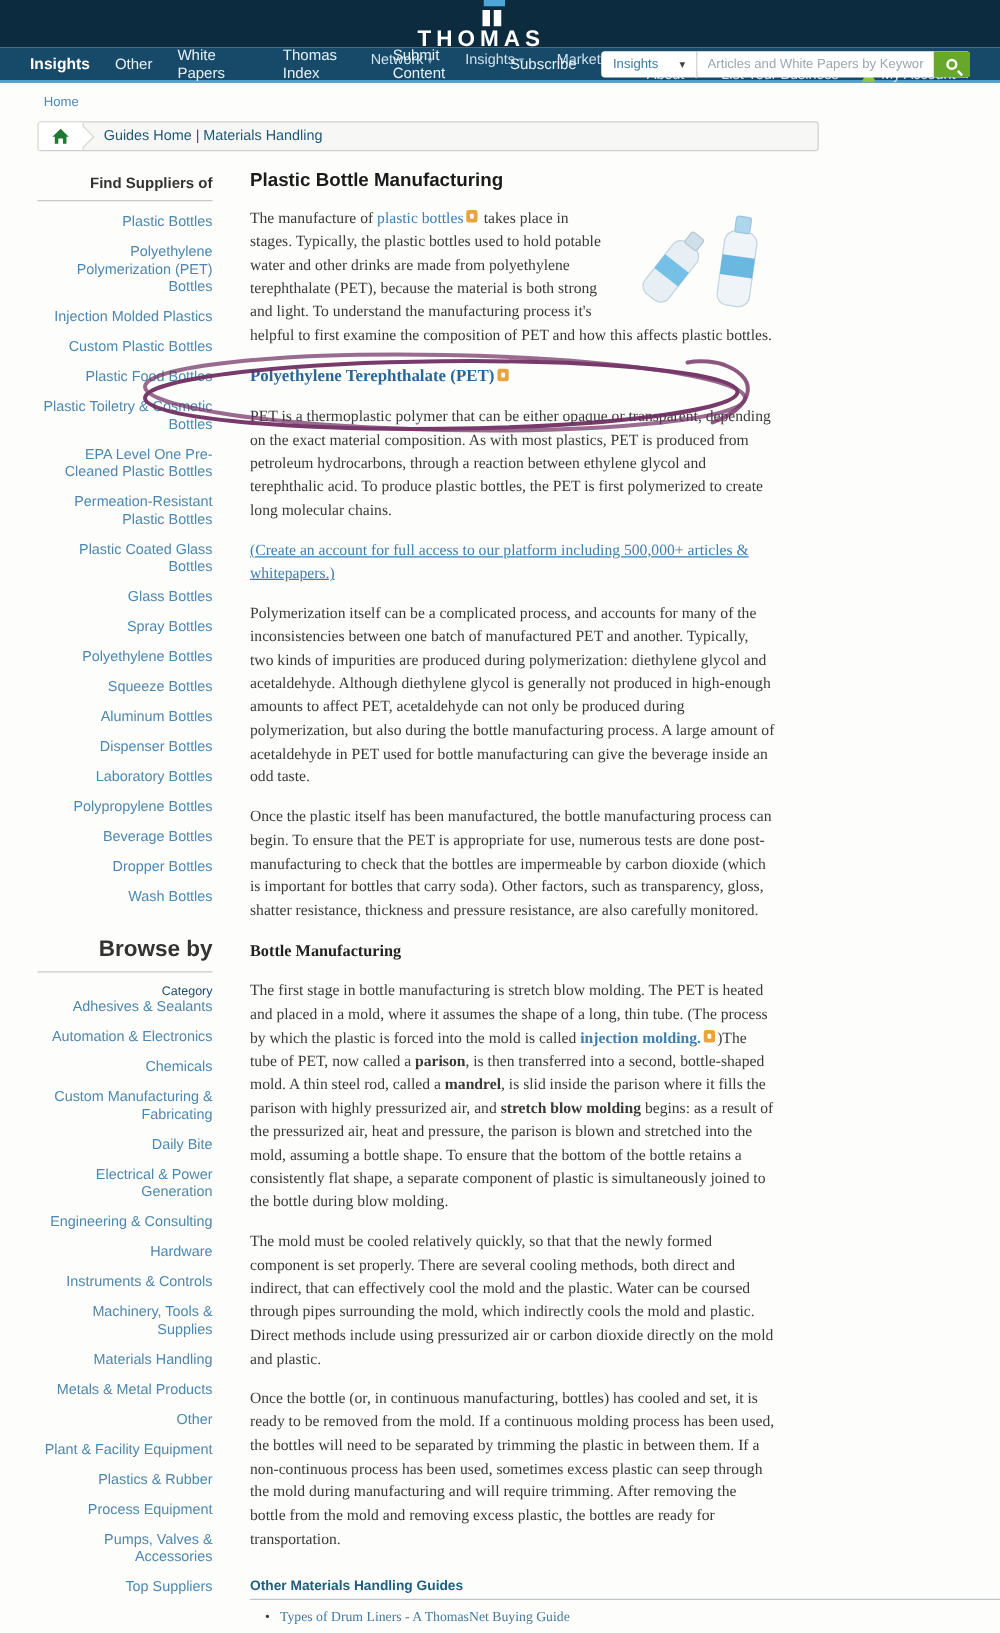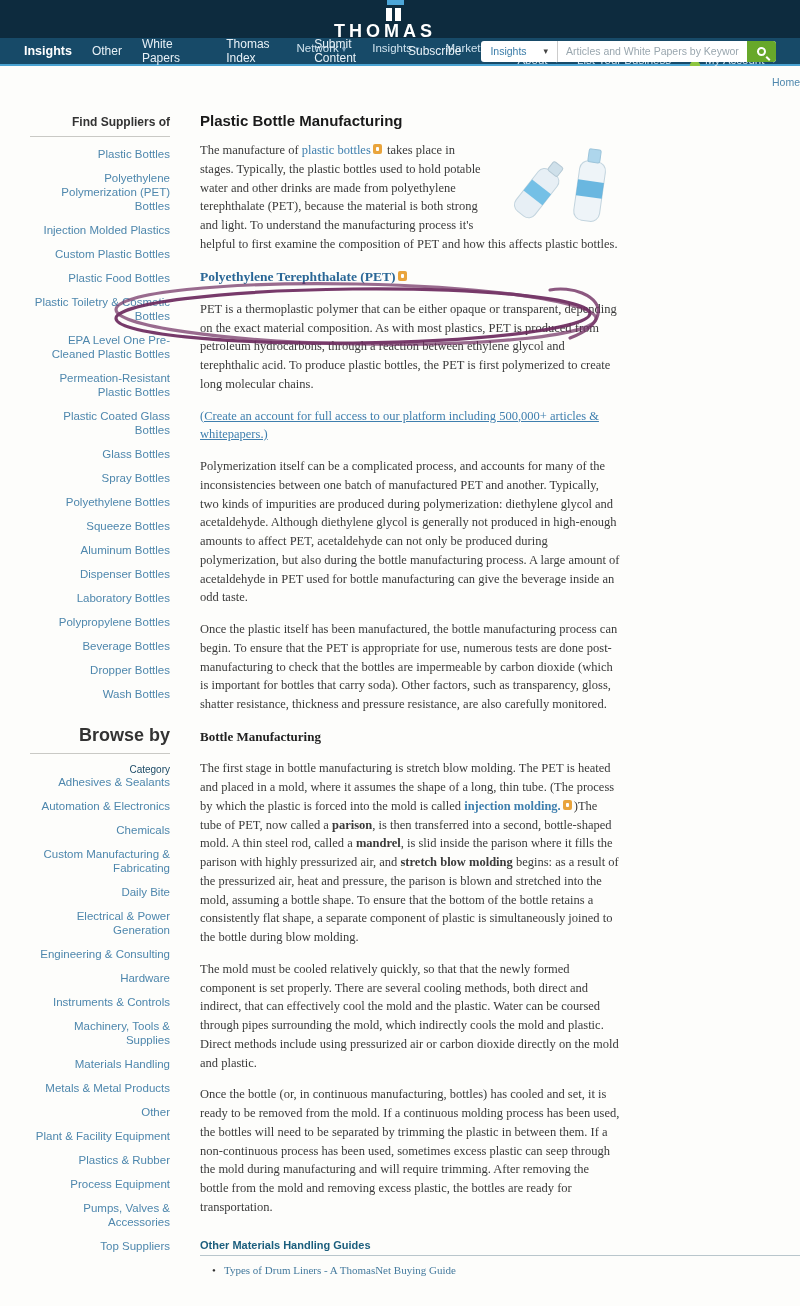--- a/index.html
+++ b/index.html
@@ -26,21 +26,21 @@
   .searchbox { margin-left:auto; display:flex; align-items:center; background:#fff; border-radius:3px; height:21px; width:330px; overflow:hidden; }
   .search-cat { font-size:10.5px; color:#3a7ca8; padding:0 9px; display:flex; align-items:center; gap:14px; border-right:1px solid #ccc; height:100%; cursor:pointer; white-space:nowrap;}
   .search-cat .caret{ color:#444; }
   .searchbox input { flex:1; border:none; outline:none; font-size:10.5px; padding:0 8px; color:#333; font-family:"Liberation Sans",sans-serif;}
   .searchbox input::placeholder { color:#9aa7af; }
   .search-btn { width:29px; height:21px; background:#67a82a; border:none; cursor:pointer; display:flex; align-items:center; justify-content:center; }
   .mag { position:relative; width:9px; height:9px; border:2px solid #fff; border-radius:50%; display:inline-block; }
   .mag::after { content:""; position:absolute; width:2px; height:5px; background:#fff; transform:rotate(-45deg); left:8px; top:7px; }
 
   
-  .breadcrumb { padding:10px 0 9px 45px; font-size:10.5px; color:#4e87ad;text-align:right; }
+  .breadcrumb { padding:10px 0 9px 35px; font-size:10.5px; color:#4e87ad; }
   .breadcrumb span{cursor:pointer;}
   .guides-bar { margin-left:30px; width:625px; height:24px; background:#f7f7f6; border:1px solid #cfcfcc; border-radius:3px; display:flex; align-items:center; }
   .home-tab { width:36px; height:100%; background:#fff; border-right:1px solid #d5d5d2; display:flex; align-items:center; justify-content:center; position:relative; cursor:pointer;}
   .home-tab::after{content:""; position:absolute; right:-7px; top:5px; width:12px; height:12px; background:#fff; border-right:1px solid #d5d5d2; border-top:1px solid #d5d5d2; transform:rotate(45deg); z-index:1;}
   .guides-label { margin-left:16px; font-size:11.5px; color:#1f5873; }
 
   
   .content-wrap { display:flex; padding:9px 0 40px 30px; min-height:805px; }
   .sidebar { width:140px; flex:none;text-align:right; }
   .sb-title { font-size:12px; font-weight:bold; color:#333; padding:9px 0 7px; border-bottom:1px solid #c9c9c5; margin-bottom:10px; }
@@ -123,20 +123,28 @@
         </span>
       <input type="text" placeholder="Articles and White Papers by Keyword" style="">
       <button class="search-btn">
           <span class="mag"></span>
         </button>
     </div>
   </div>
 
   <div class="breadcrumb"><span>Home</span></div>
 
+  <div class="guides-bar">
+    <span class="home-tab">
+      <svg width="15" height="14" viewBox="0 0 16 15">
+          <path d="M1 8 L8 1 L15 8 L13 8 L13 14 L10 14 L10 9.5 L6 9.5 L6 14 L3 14 L3 8 Z" fill="#1e7a33"></path>
+        </svg>
+    </span>
+    <span class="guides-label">Guides Home | Materials Handling</span>
+  </div>
 
   <div class="content-wrap">
     <aside class="sidebar">
       <div class="sb-title">Find Suppliers of</div>
       <div class="sb-list">
           <div class="sb-item">Plastic Bottles</div>
           <div class="sb-item">Polyethylene Polymerization (PET) Bottles</div>
           <div class="sb-item">Injection Molded Plastics</div>
           <div class="sb-item">Custom Plastic Bottles</div>
           <div class="sb-item">Plastic Food Bottles</div>

